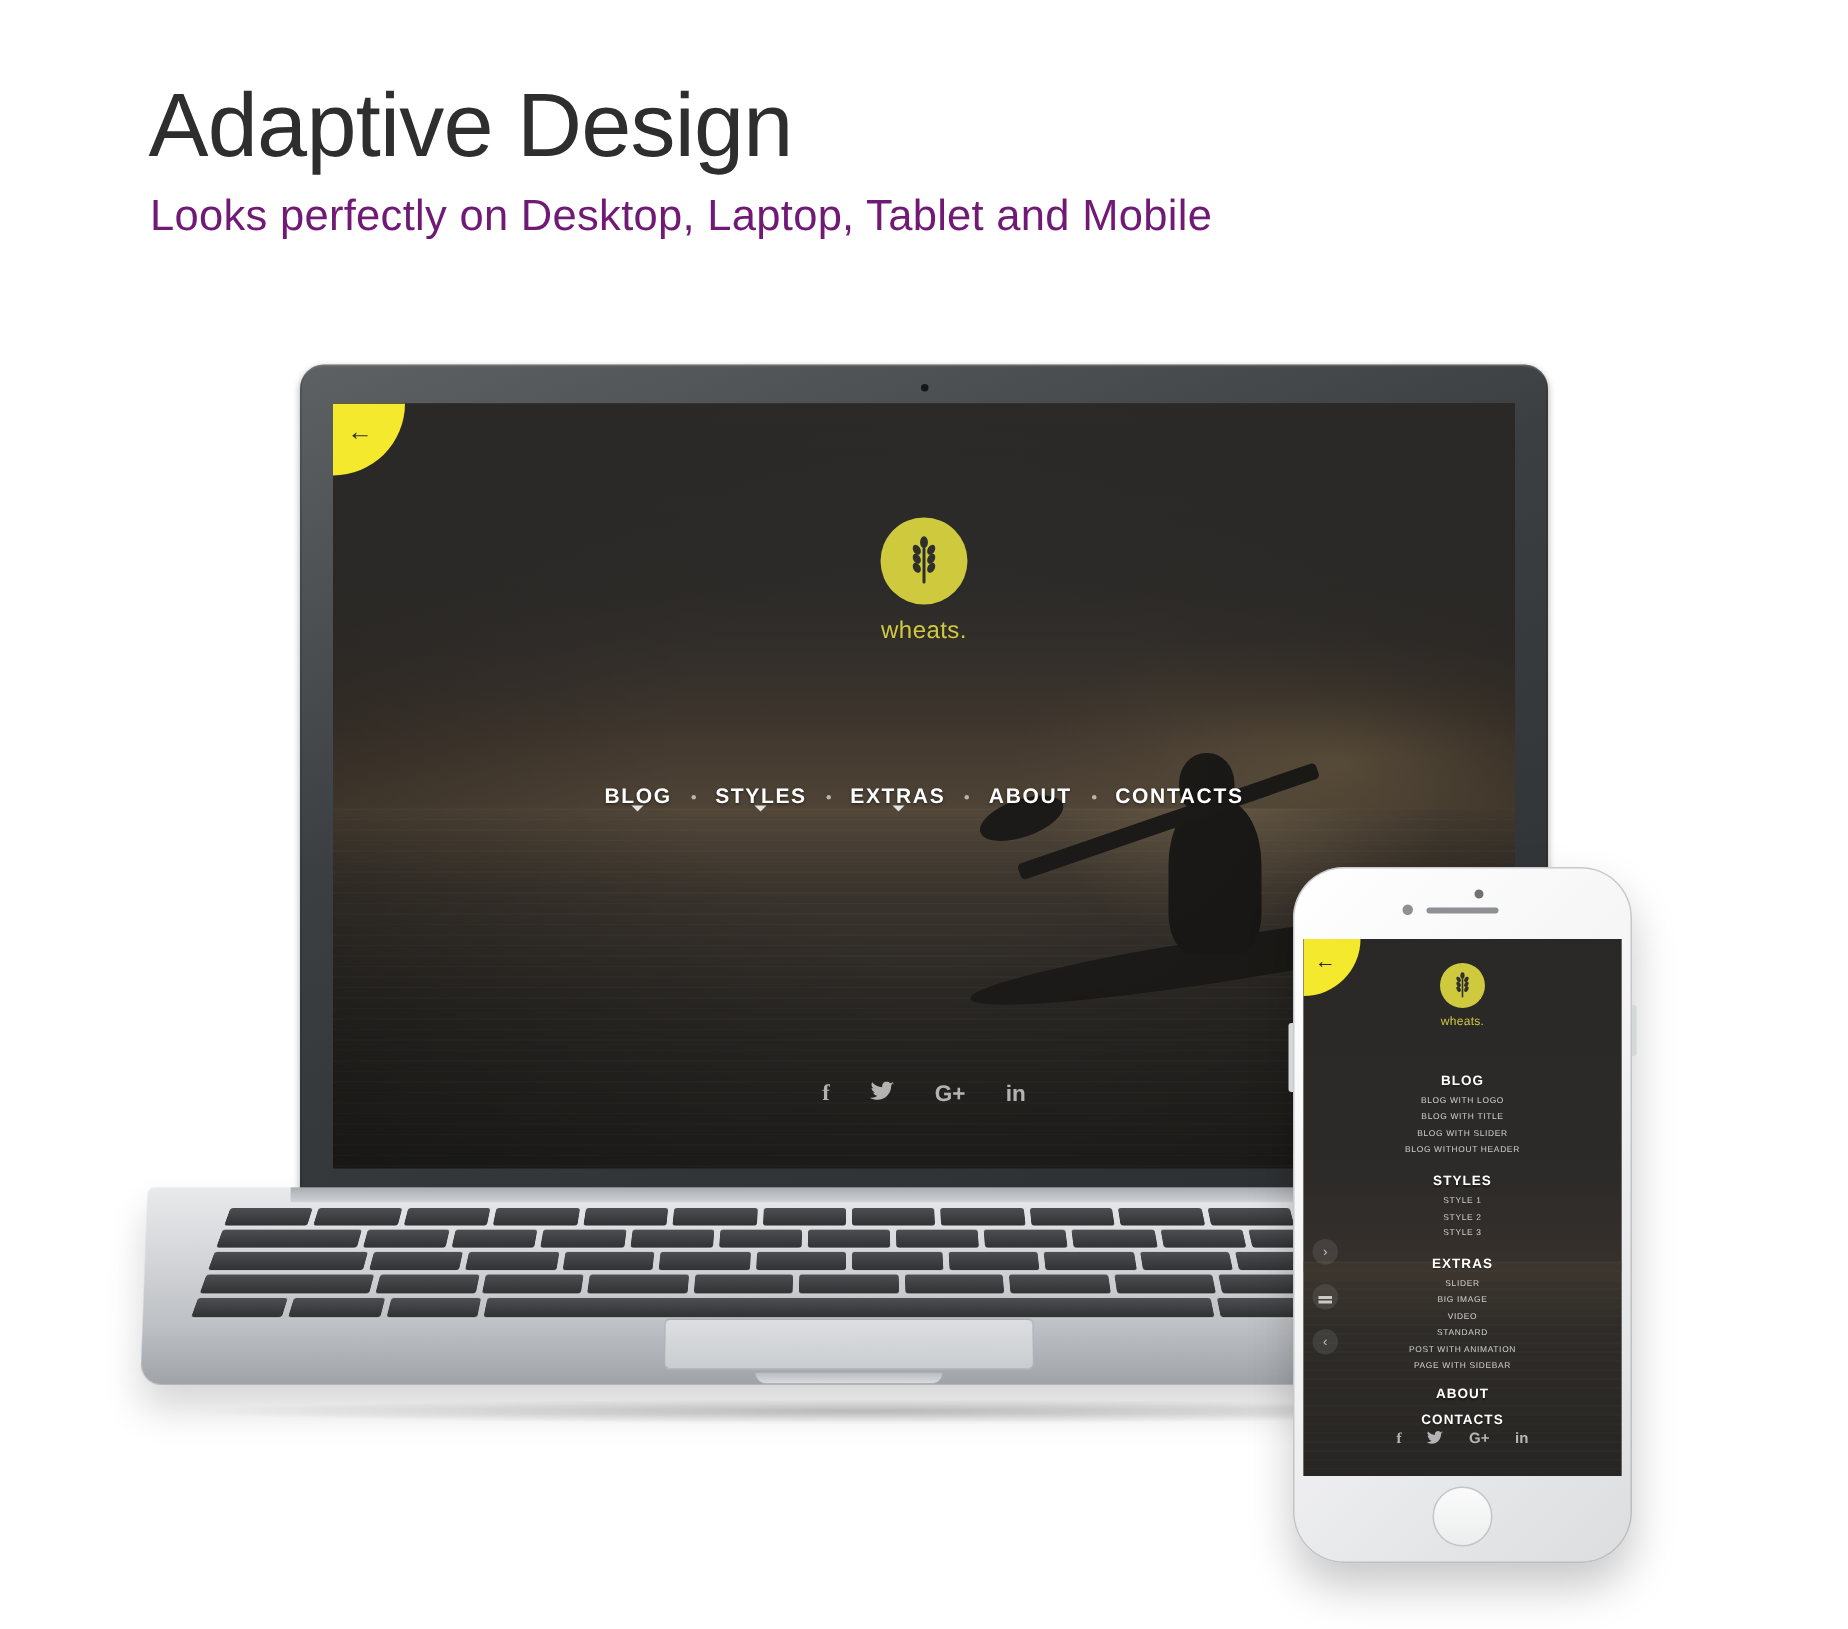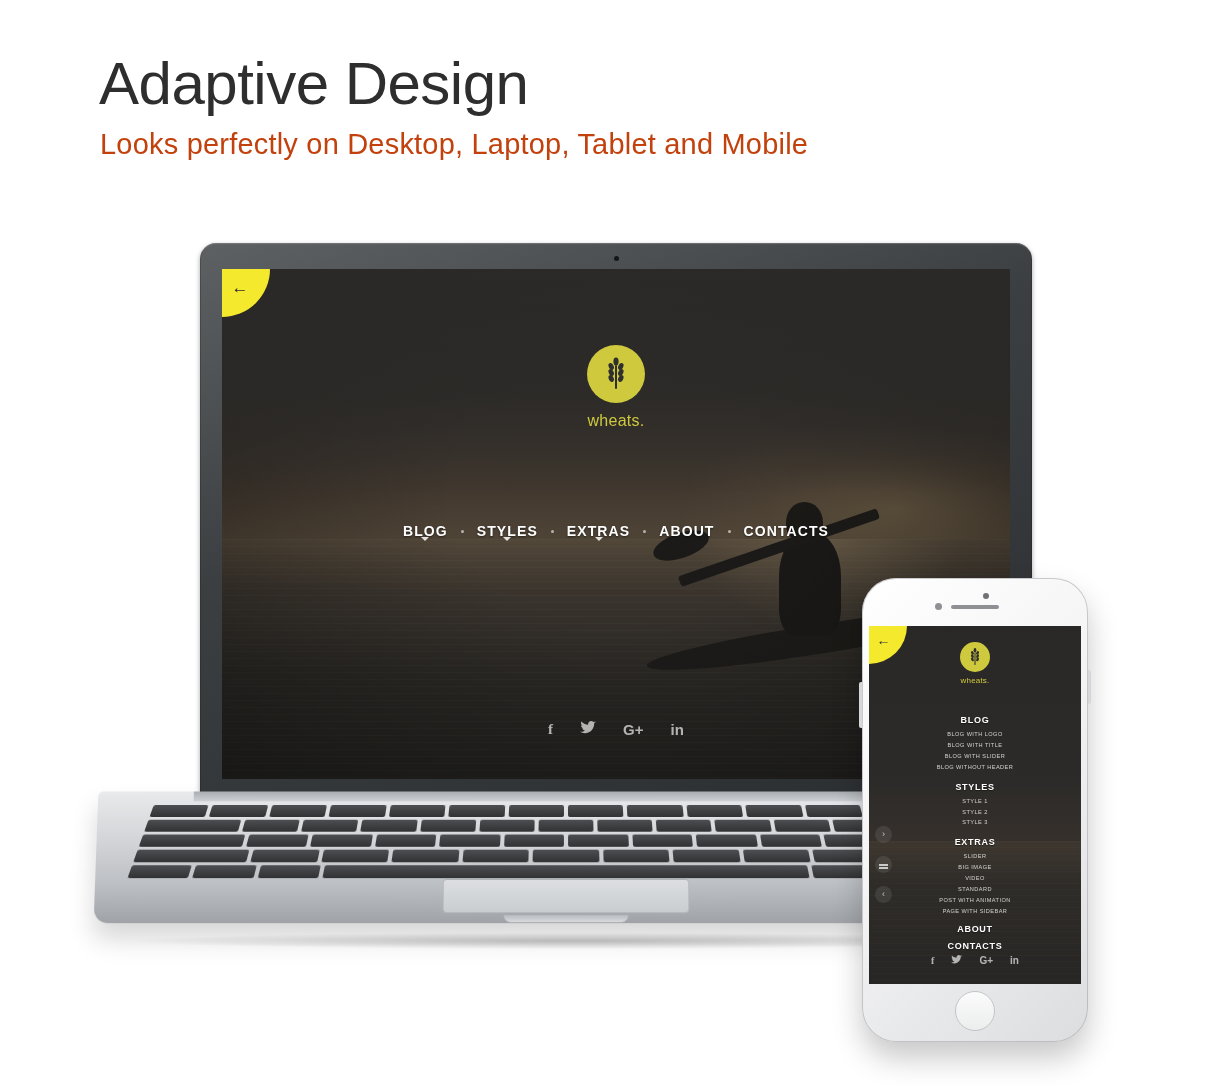--- a/index.html
+++ b/index.html
@@ -12,21 +12,21 @@
   .page { position: relative; width: 1056px; height: 1086px; background: #fff; }
 
   
   .headline {
     position: absolute; left: 99px; top: 52px;
     font-size: 60px; font-weight: 400; color: #2e2e2e;
     letter-spacing: -0.5px; line-height: 1.05; white-space: nowrap;
   }
   .subhead {
     position: absolute; left: 100px; top: 128px;
-    font-size: 29px; font-weight: 300; color: #c2410c;
+    font-size: 29px; font-weight: 300; color: #701a75;
     letter-spacing: 0.2px; white-space: nowrap;
   }
 
   
   .laptop { position: absolute; left: 96px; top: 243px; width: 940px; height: 710px; }
 
   .laptop-lid {
     position: absolute; left: 104px; top: 0; width: 832px; height: 555px;
     background: linear-gradient(160deg,#5e6164 0%, #3c3f42 40%, #2b2e30 100%);
     border-radius: 16px 16px 4px 4px;

